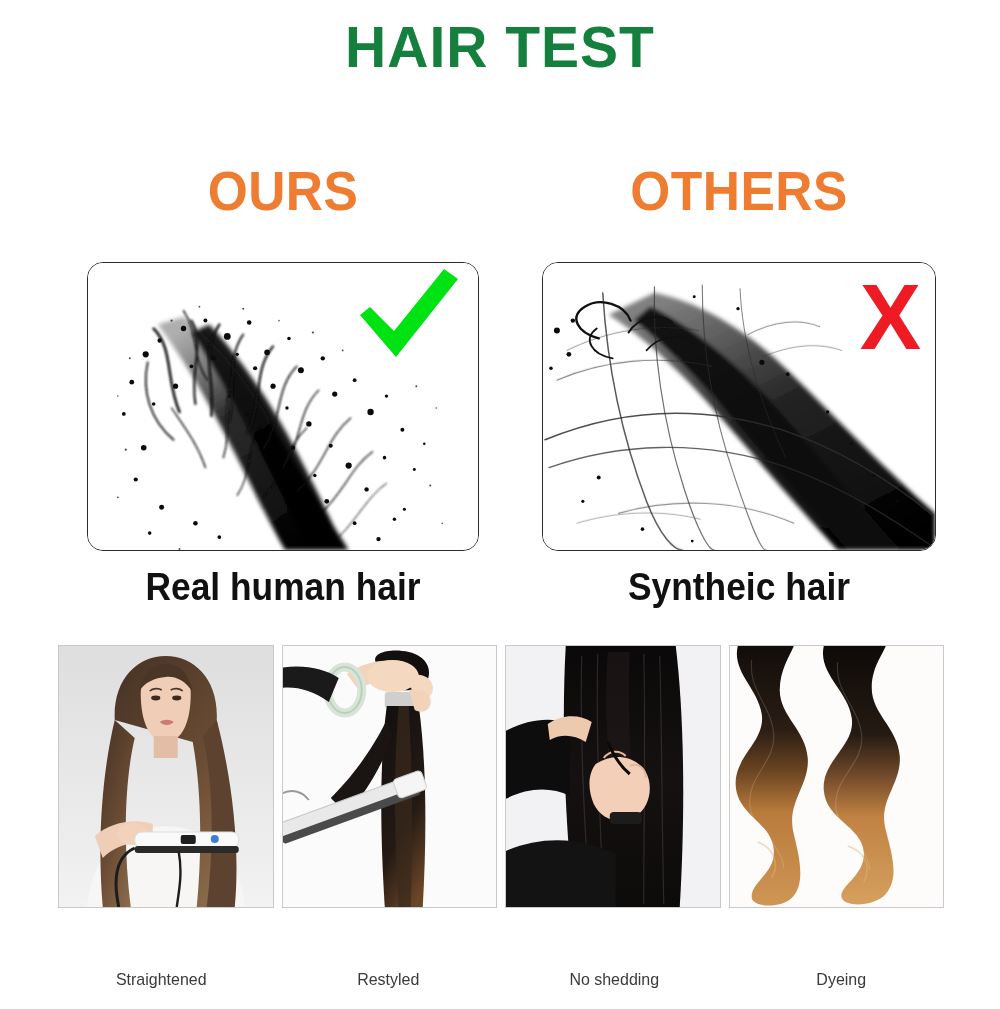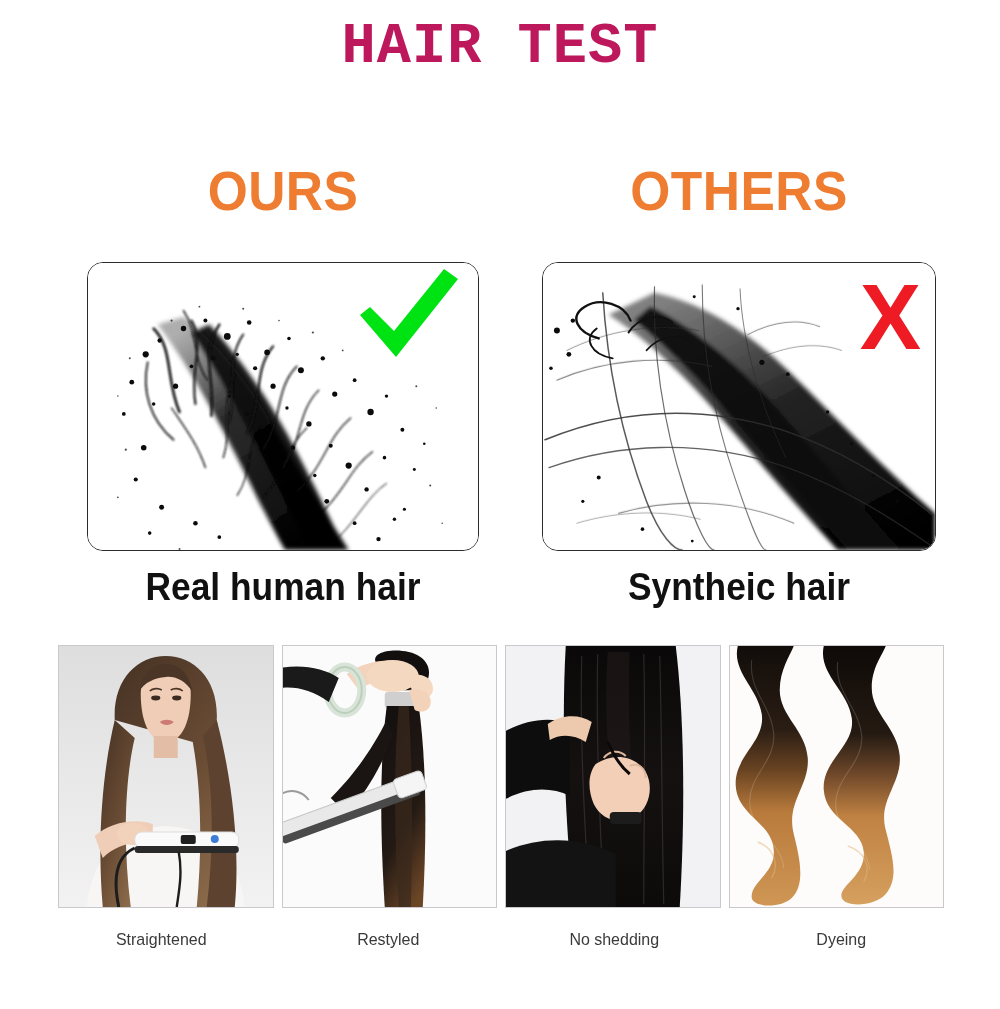--- a/index.html
+++ b/index.html
@@ -16,25 +16,25 @@
     -webkit-font-smoothing: antialiased;
   }
 
   
   .main-title {
     position: absolute;
     left: 0;
     top: 18px;
     width: 1000px;
     text-align: center;
-    font-family: Liberation Mono, monospace;
+    font-family: Liberation Sans, sans-serif;
     font-size: 57px;
     font-weight: bold;
     letter-spacing: 1px;
-    color: #be185d;
+    color: #15803d;
     line-height: 1.05;
     white-space: nowrap;
   }
 
   
   .col-head {
     position: absolute;
     top: 158px;
     font-family: "Liberation Sans", sans-serif;
     font-weight: bold;
@@ -126,21 +126,21 @@
     box-sizing: border-box;
     overflow: hidden;
     background: #ffffff;
   }
   .photo-cell svg { display: block; width: 100%; height: 100%; }
 
   
   .caption-row {
     position: absolute;
     left: 58px;
-    top: 928px;
+    top: 968px;
     width: 886px;
     height: 30px;
     display: flex;
     gap: 20px;
   }
   .caption-cell {
     flex: 1 1 0;
     text-align: center;
     font-family: "Liberation Sans", sans-serif;
     font-size: 17px;

